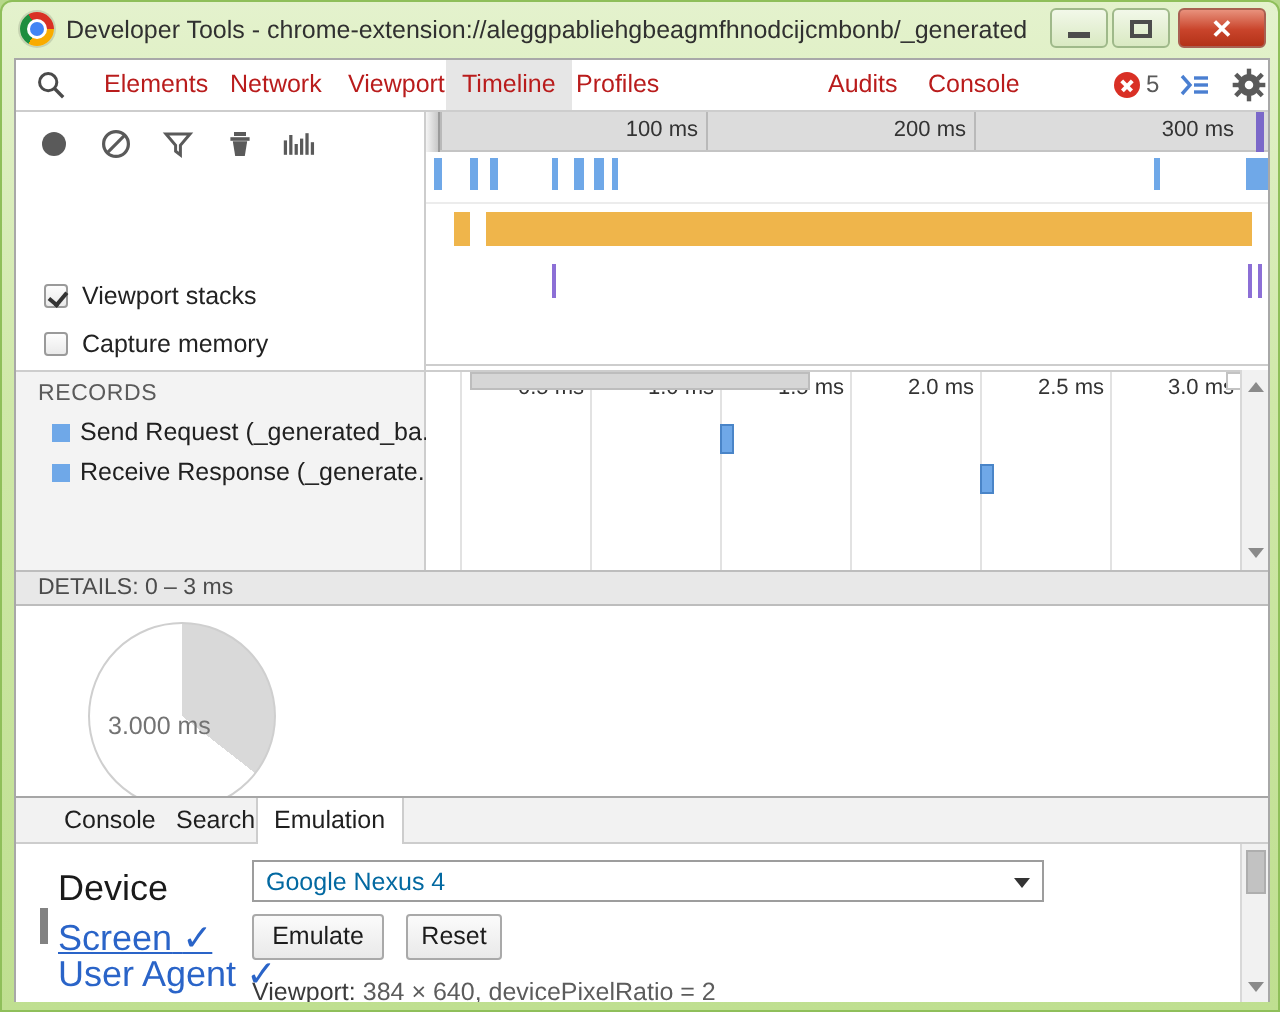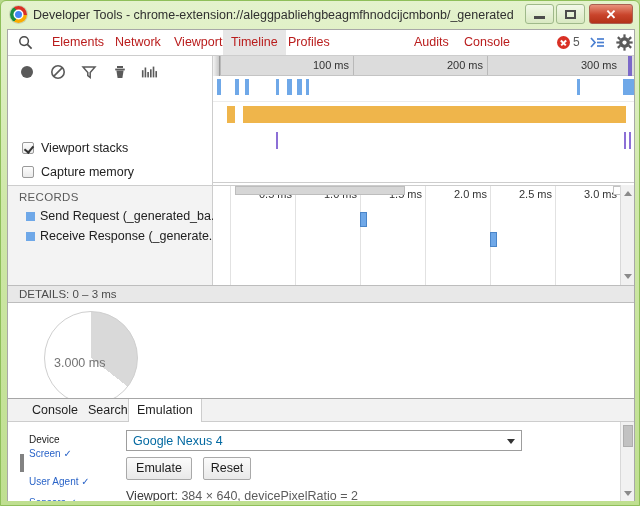--- a/index.html
+++ b/index.html
@@ -257,24 +257,24 @@
     font-size:12.5px;color:#1f1f1f;box-sizing:border-box;white-space:nowrap;
   }
   .dtab.active{
     background:#fff;border-left:1px solid #cdcdcd;border-right:1px solid #cdcdcd;
     height:23px;
   }
   #emu-sidebar{
     position:absolute;left:0;top:23px;width:108px;height:80px;background:#fff;
   }
   .emu-link{
-    position:absolute;left:21px;font-size:10px;white-space:nowrap;
+    position:absolute;left:21px;font-size:18px;white-space:nowrap;
   }
   #emu-device{top:12px;color:#1a1a1a;}
-  #emu-screen{top:26px;color:#2a64c8;}
+  #emu-screen{top:36px;color:#2a64c8;text-decoration:underline;}
   #emu-ua{top:54px;color:#2a64c8;}
   #emu-sensors{top:75px;color:#2a64c8;}
   .chk{color:#2a64c8;}
   #emu-selbar{
     position:absolute;left:12px;top:32px;width:4px;height:18px;background:#828282;
   }
   #device-select{
     position:absolute;left:118px;top:31px;width:396px;height:21px;
     border:1px solid #9d9d9d;background:#fff;box-sizing:border-box;
     font-size:12.5px;color:#0369a1;

